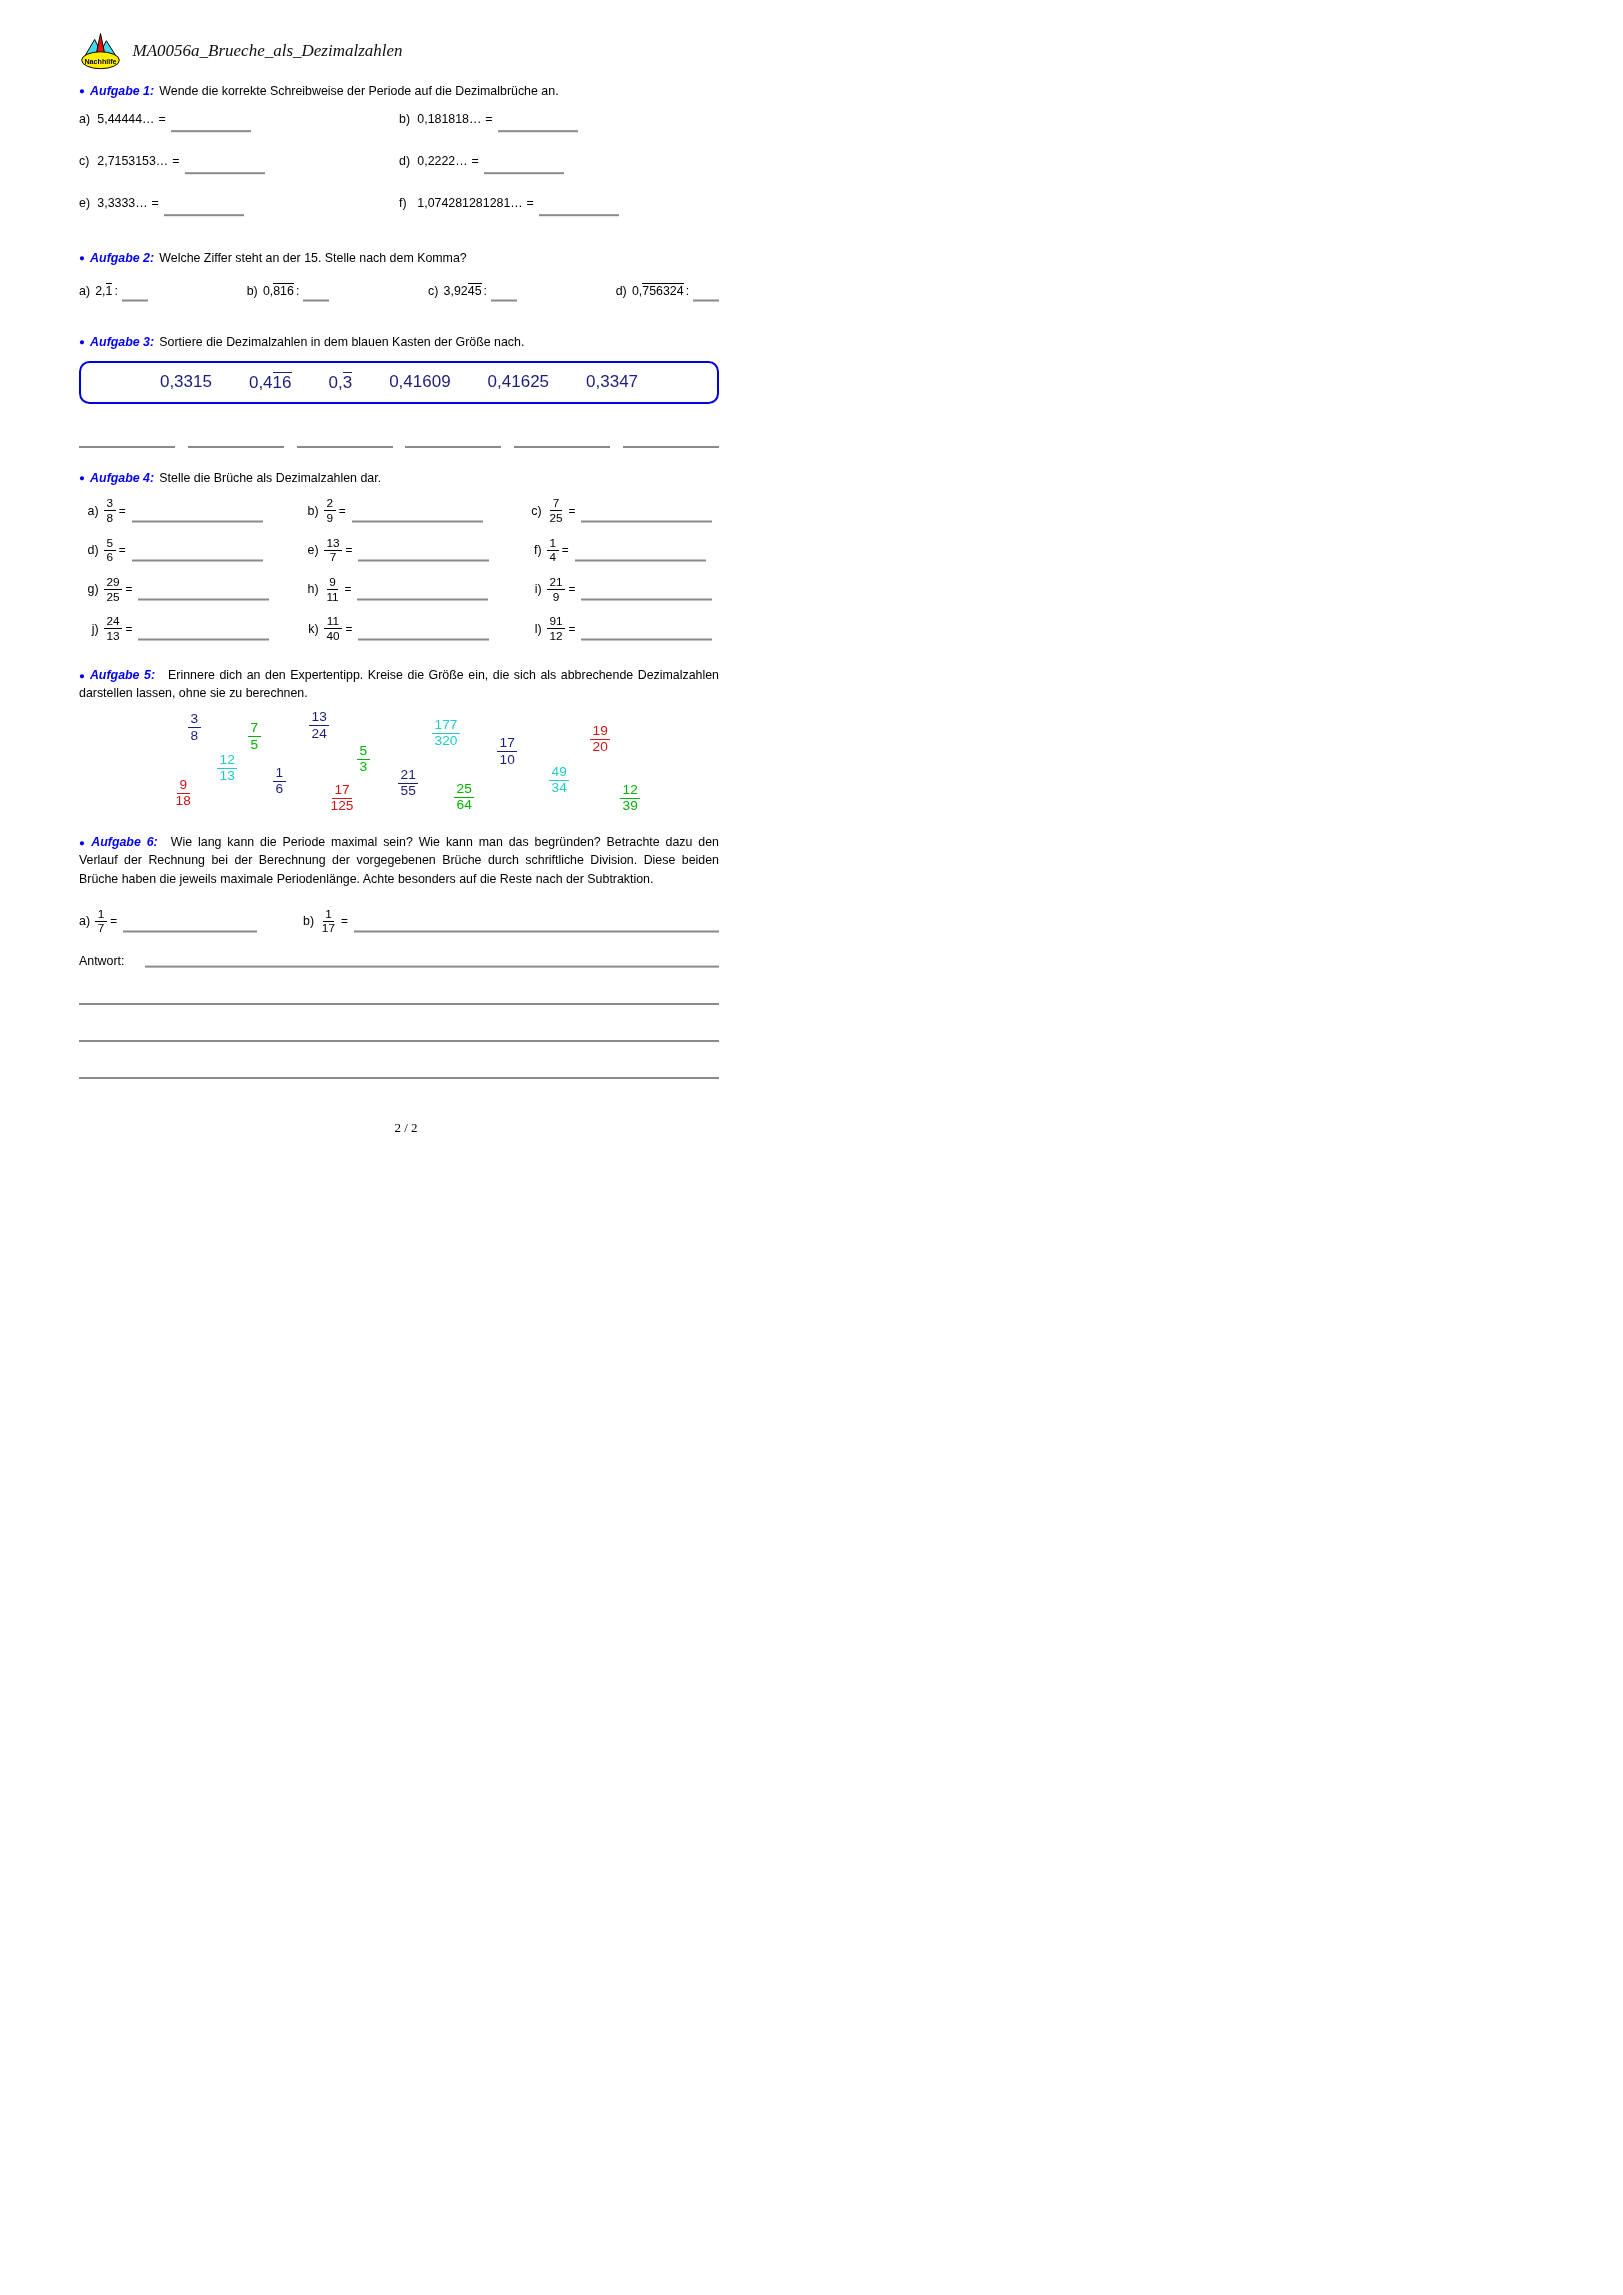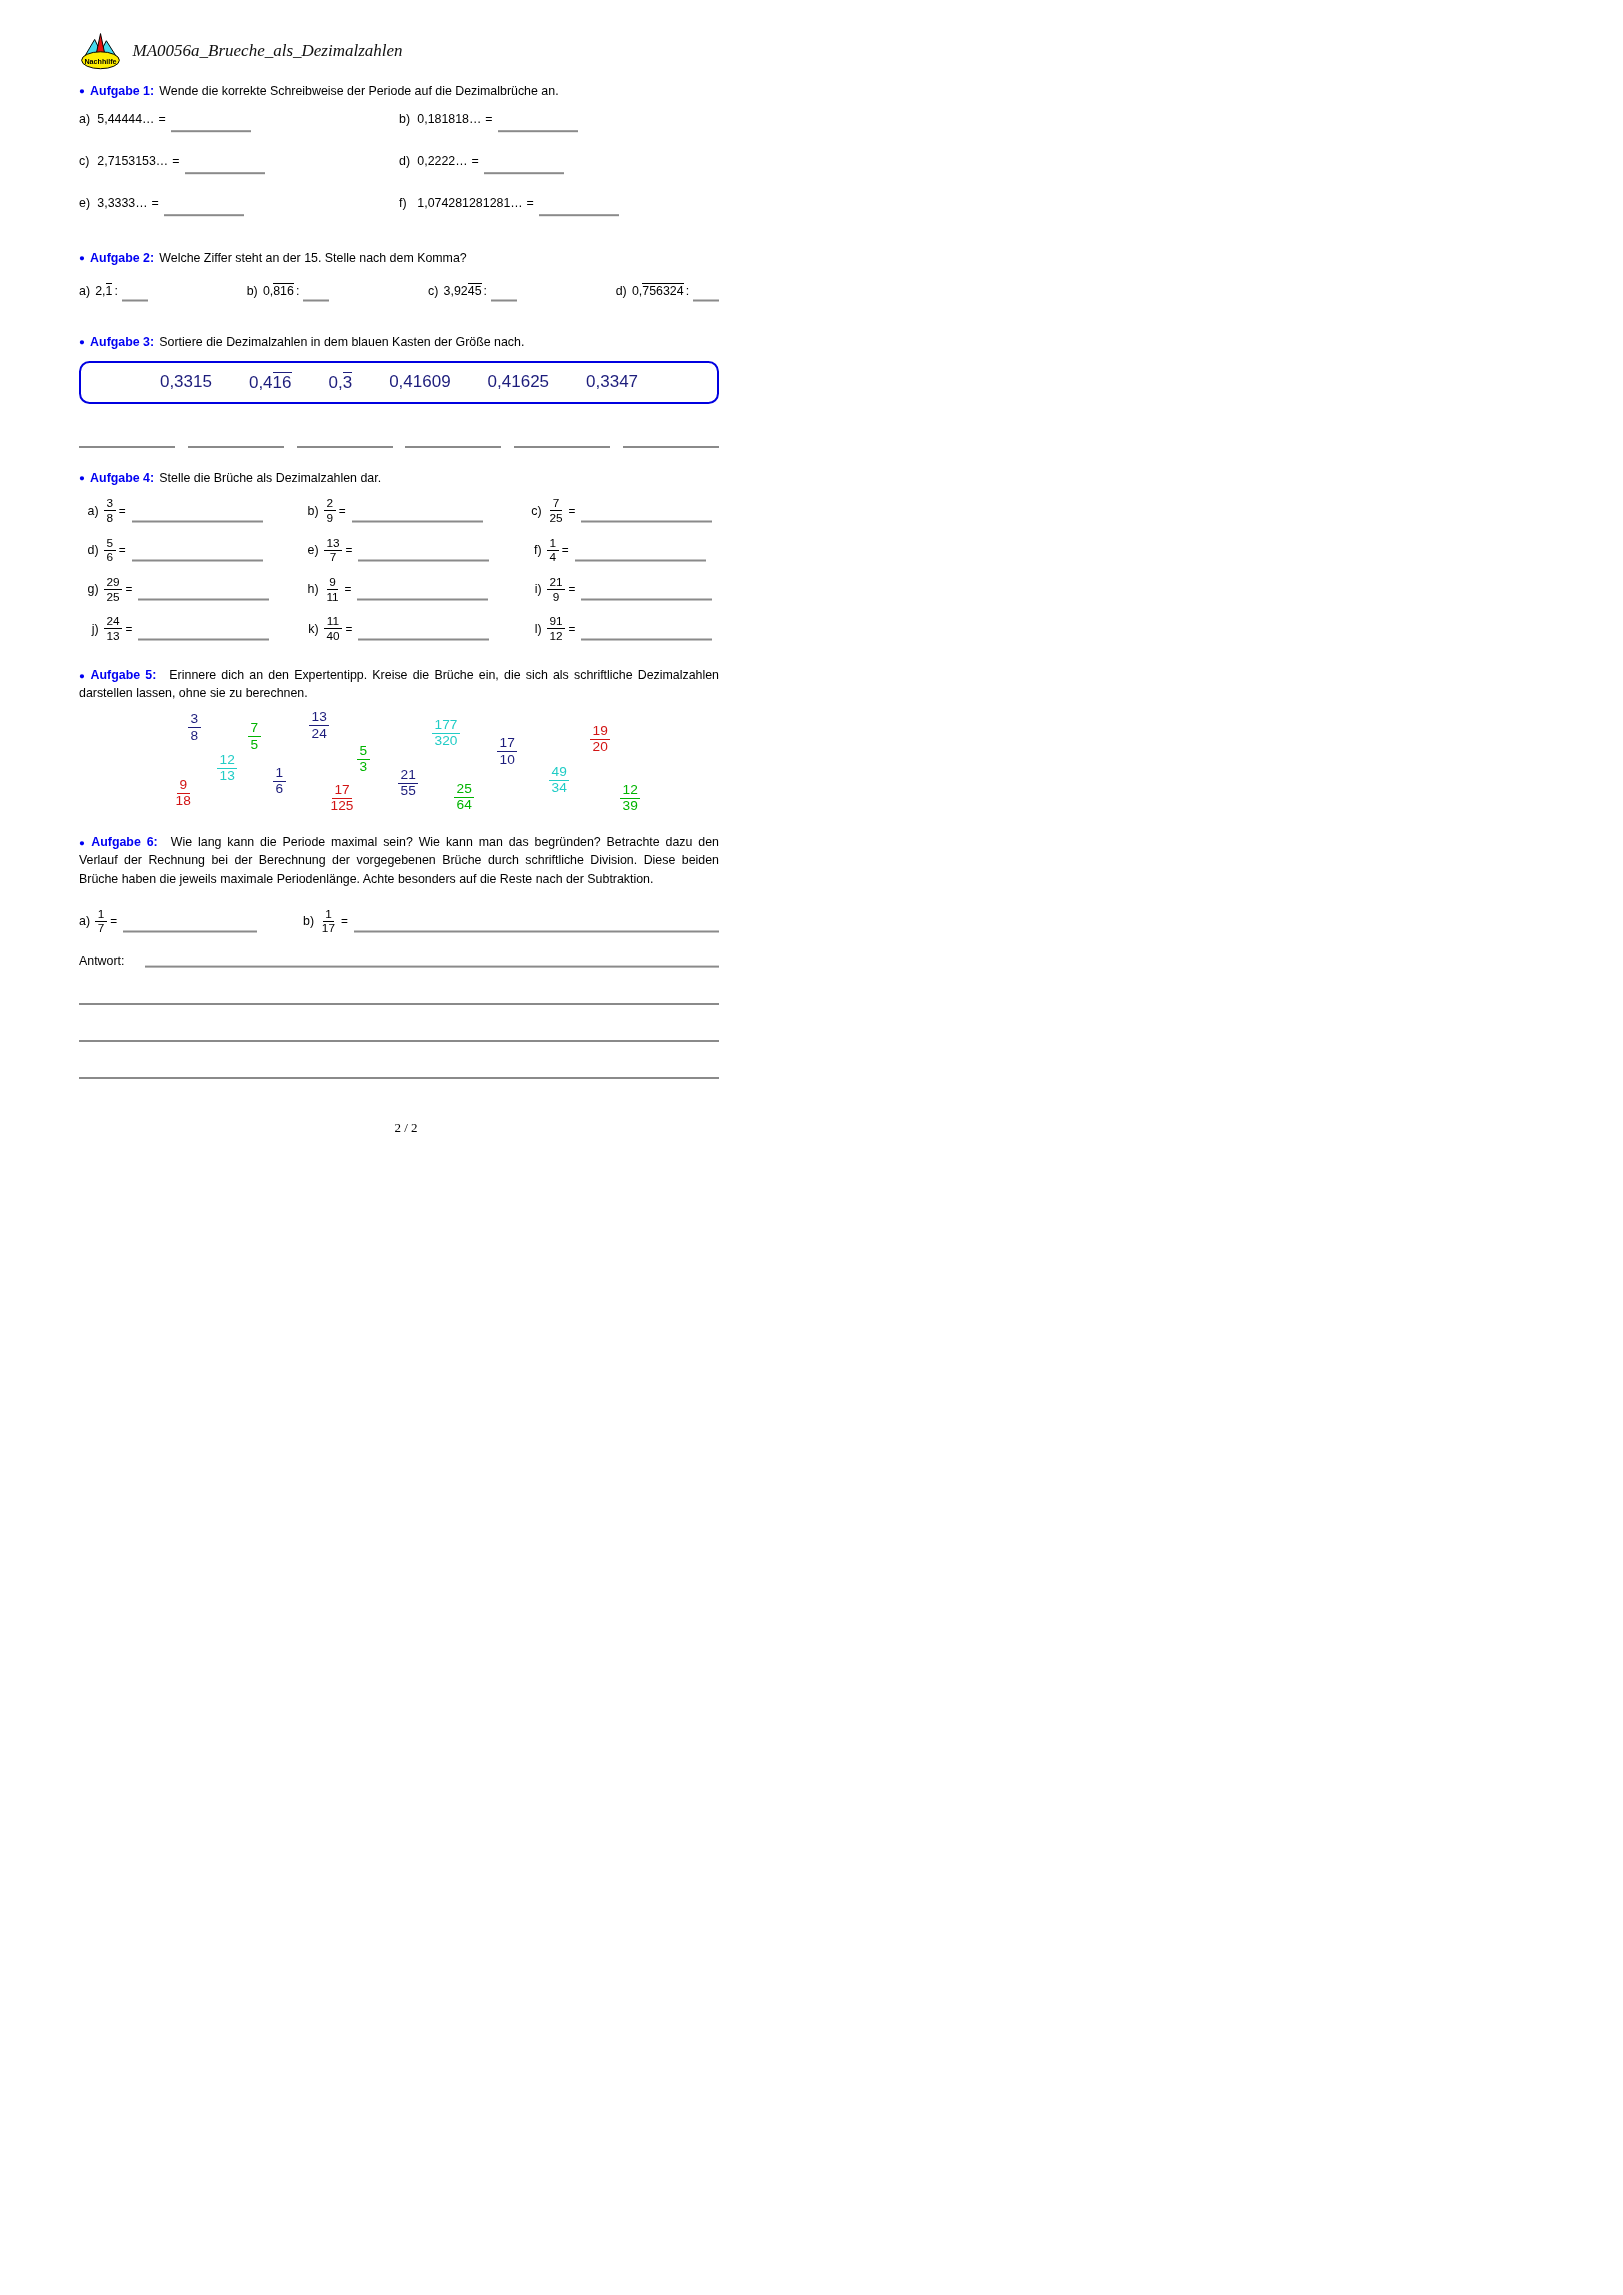--- a/index.html
+++ b/index.html
@@ -11,21 +11,21 @@
     width:812px;height:1148px;position:relative;background:#fff;
     font-family:"Liberation Sans",sans-serif;font-size:12.4px;color:#000;
     box-sizing:border-box;padding:30px 93px 0 79px;overflow:hidden;
   }
   
   .hdr{display:flex;align-items:center;gap:10.5px;height:41px;}
   .hdr-title{font-family:"Liberation Serif",serif;font-style:italic;font-size:17px;color:#111;}
   
   .task-head{display:flex;align-items:baseline;gap:5.2px;}
   .bullet{color:var(--accent);font-size:9.8px;transform:translateY(-1.3px);}
-  .task-label{color:var(--accent);font-weight:bold;}
+  .task-label{color:var(--accent);font-weight:bold;font-style:italic;}
   .task-para{text-align:justify;line-height:1.5;margin:0;}
   .task-para .bullet{margin-right:3.9px;}
   .task-para .task-label{margin-right:13px;}
   
   .blank{display:inline-block;height:2px;background:var(--line);}
   
   .t1-grid{display:grid;grid-template-columns:1fr 1fr;row-gap:15.7px;margin-top:14.4px;}
   .t1-item{display:flex;align-items:baseline;height:26px;}
   .t1-item .key{width:18.3px;}
   .t1-item .eq{margin:0 5.2px 0 3.9px;}
@@ -303,21 +303,21 @@
         <span class="key">l)</span>
         <span class="frac">
           <span class="num">91</span>
           <span class="den">12</span>
         </span>
         <span class="eq">=</span>
         <span class="blank t4-blank"></span>
       </div>
   </div>
 
-  <p class="task-para mt34"><span class="bullet">●</span><span class="task-label">Aufgabe 5:</span><span>Erinnere dich an den Expertentipp. Kreise die Brüche ein, die sich als schriftliche Dezimalzahlen darstellen lassen, ohne sie zu berechnen.</span></p>
+  <p class="task-para mt34"><span class="bullet">●</span><span class="task-label">Aufgabe 5:</span><span>Erinnere dich an den Expertentipp. Kreise die Größe ein, die sich als abbrechende Dezimalzahlen darstellen lassen, ohne sie zu berechnen.</span></p>
   <div class="t5-cloud">
     <span class="frac t5-frac c-navy" style="left:109px;top:5.2px">
         <span class="num">3</span>
         <span class="den">8</span>
       </span>
     <span class="frac t5-frac c-green" style="left:169px;top:14.4px">
         <span class="num">7</span>
         <span class="den">5</span>
       </span>
     <span class="frac t5-frac c-navy" style="left:230px;top:3.3px">

